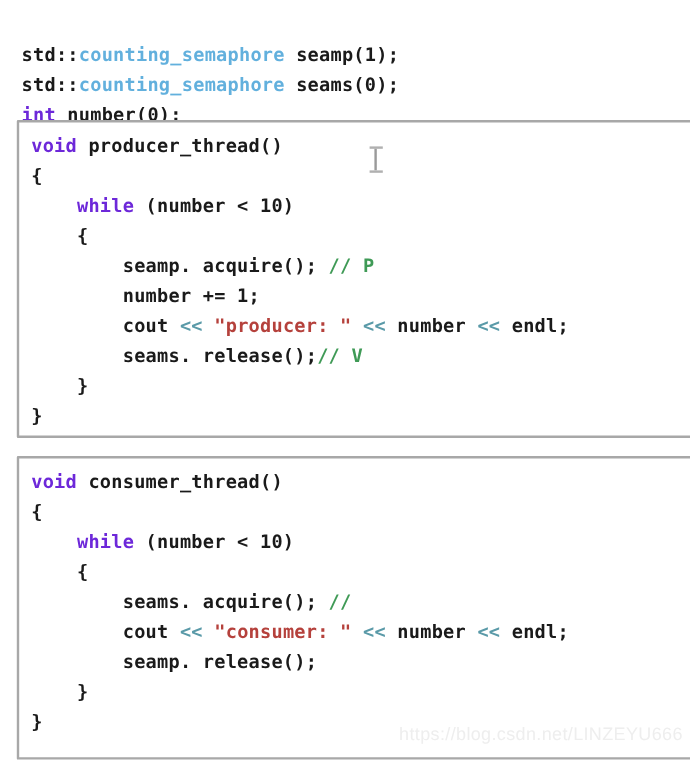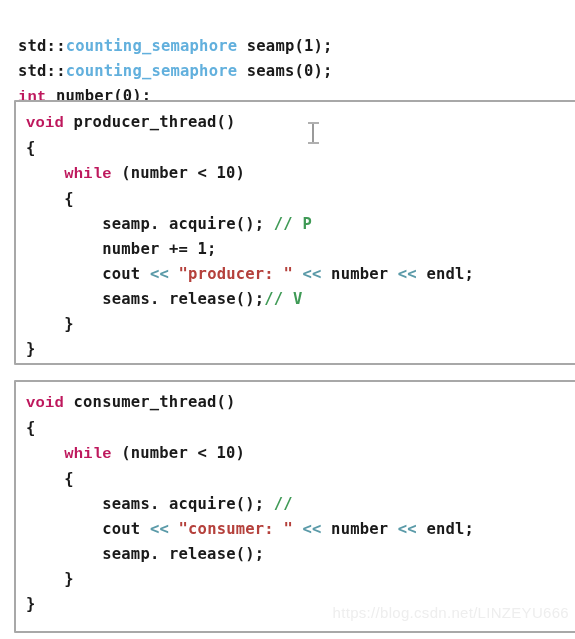--- a/index.html
+++ b/index.html
@@ -20,21 +20,21 @@
     font-family: "DejaVu Sans Mono", "Liberation Mono", monospace;
     font-size: 15.5px;
     font-weight: bold;
     line-height: 25px;
     white-space: pre;
     color: #1a1a1a;
     letter-spacing: 0.2px;
   }
 
   
-  .kw      { color: #be185d; font-family: Liberation Mono, monospace; }  
+  .kw      { color: #6d28d9; }  
   .type    { color: #62b0dd; }  
   .str     { color: #b5413c; }  
   .cmt     { color: #3f9a56; }  
   .op      { color: #5a9aa8; }  
   .plain   { color: #1a1a1a; }
 
   
   #decl-block {
     position: absolute;
     left: 18px;

